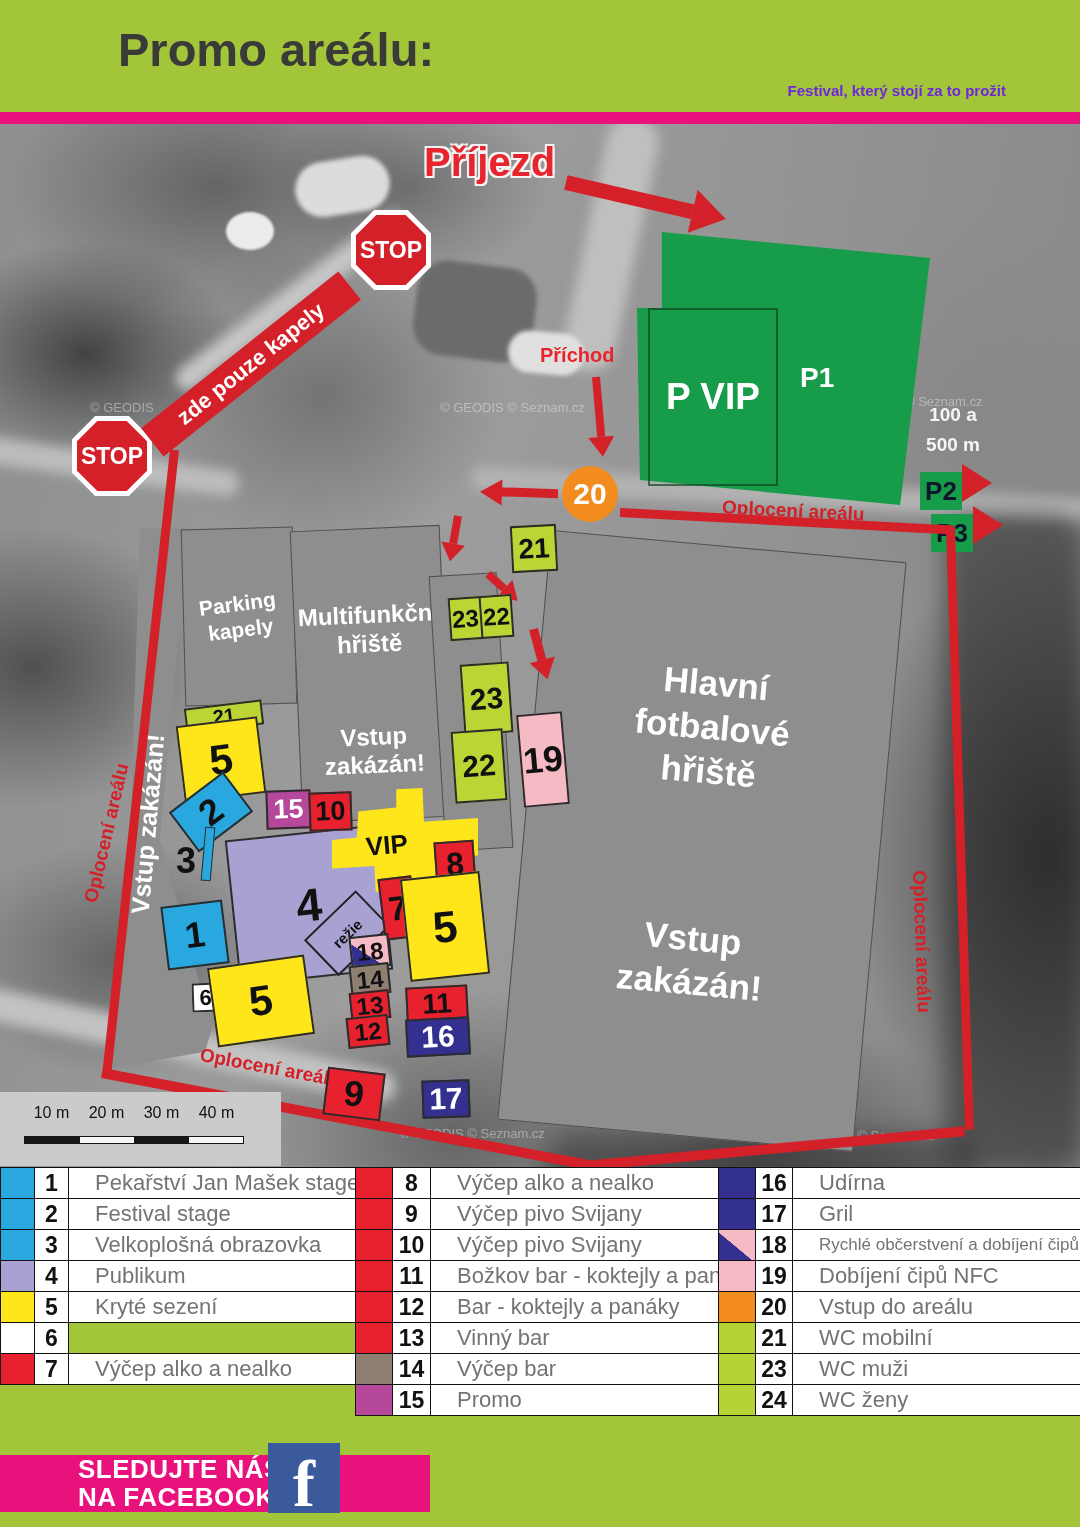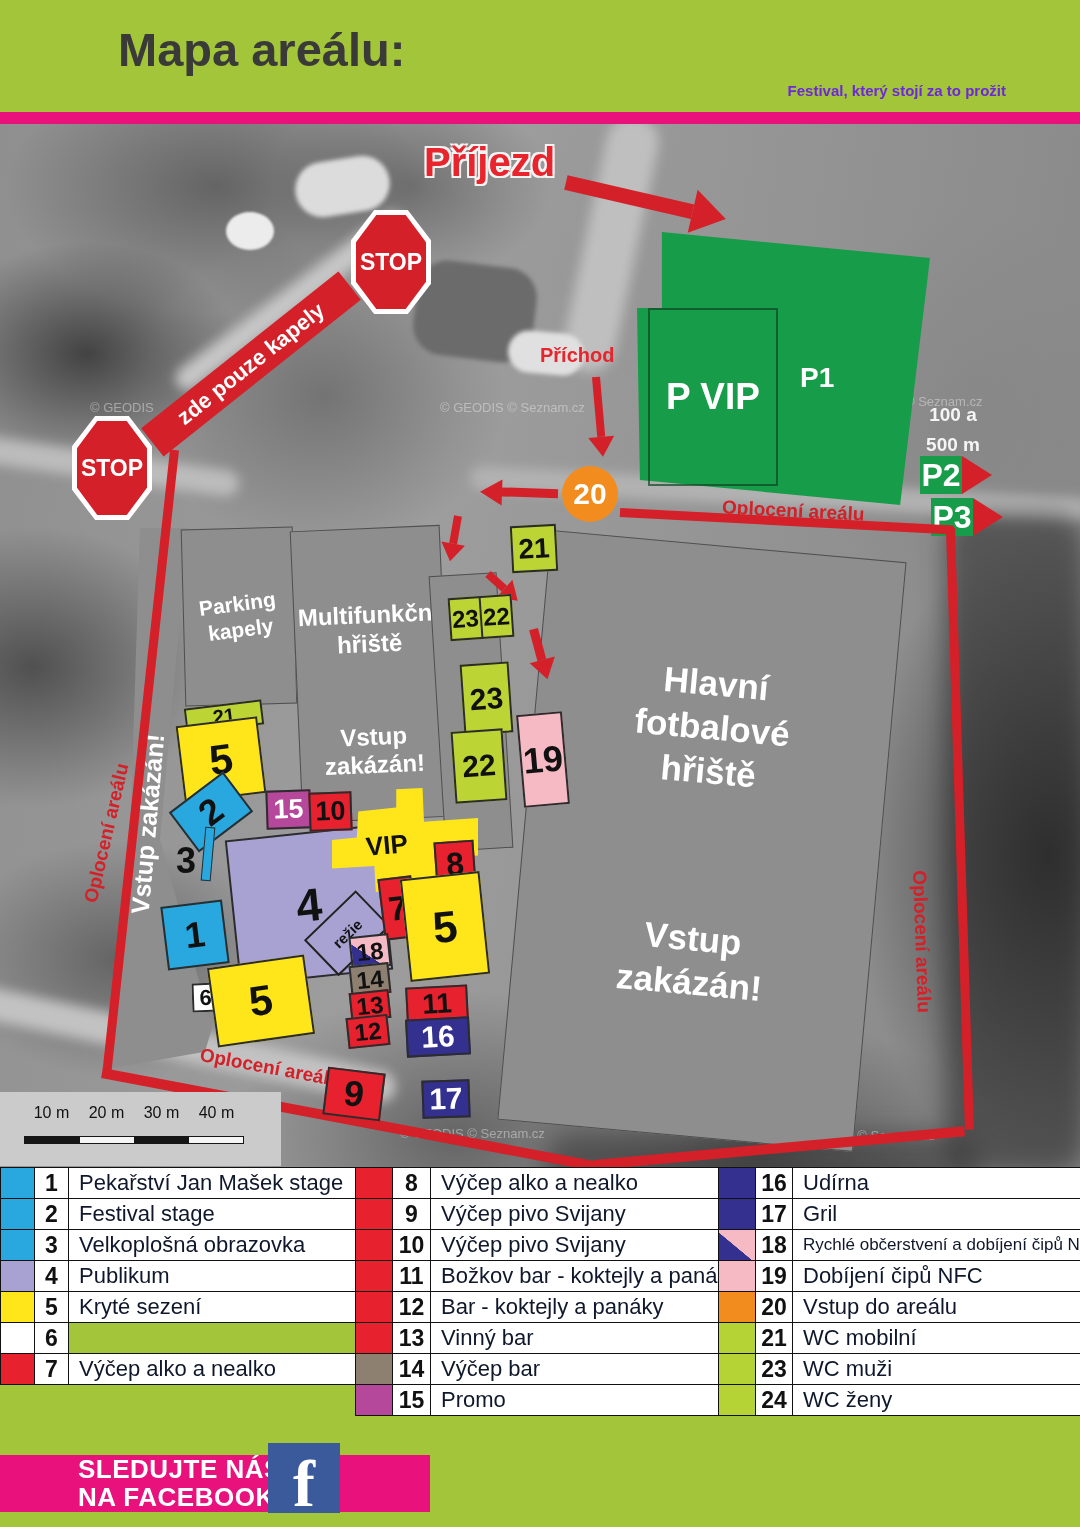--- a/index.html
+++ b/index.html
@@ -64,21 +64,21 @@
   .arr .sh{flex:1;height:var(--t);background:#d42028;}
   .arr .hd{width:0;height:0;border-top:var(--h) solid transparent;border-bottom:var(--h) solid transparent;
            border-left:var(--l) solid #d42028;}
   #a-prijezd{left:566px;top:36px;width:164px;--t:15px;--h:22px;--l:34px;transform:rotate(13deg);}
   #a-prichod{left:596px;top:240px;width:80px;--t:8px;--h:13px;--l:20px;transform:rotate(85deg);}
   #a-in20{left:480px;top:356px;width:78px;--t:9px;--h:13px;--l:22px;transform:rotate(182deg);transform-origin:center;}
   #a-d1{left:458px;top:380px;width:46px;--t:8px;--h:12px;--l:18px;transform:rotate(100deg);}
   #a-d2{left:488px;top:438px;width:40px;--t:8px;--h:12px;--l:18px;transform:rotate(42deg);}
   #a-d3{left:534px;top:492px;width:52px;--t:9px;--h:13px;--l:20px;transform:rotate(75deg);}
   
-  .stop{position:absolute;width:80px;height:104px;background:#fff;
+  .stop{position:absolute;width:80px;height:80px;background:#fff;
         clip-path:polygon(29% 0,71% 0,100% 29%,100% 71%,71% 100%,29% 100%,0 71%,0 29%);}
   .stop .in{position:absolute;left:5px;top:5px;right:5px;bottom:5px;background:#d42028;
         clip-path:polygon(29% 0,71% 0,100% 29%,100% 71%,71% 100%,29% 100%,0 71%,0 29%);
         display:flex;align-items:center;justify-content:center;}
   .stop .in span{color:#fff;font-weight:bold;font-size:23px;}
   #stop1{left:351px;top:86px;} #stop2{left:72px;top:292px;}
   
   .kapely{position:absolute;left:125px;top:222px;width:252px;height:36px;background:#d42028;
           transform:rotate(-38.5deg);display:flex;align-items:center;justify-content:center;}
   .kapely span{color:#fff;font-weight:bold;font-size:22px;white-space:nowrap;}
@@ -90,21 +90,21 @@
   .pgreen{position:absolute;left:637px;top:108px;width:293px;height:273px;background:#179c49;
           clip-path:polygon(8.5% 0,100% 9.5%,89.8% 100%,1% 90.8%,0 27.8%,8.5% 27.8%);}
   .pvip-box{position:absolute;left:648px;top:184px;width:130px;height:178px;border:2px solid rgba(15,70,35,.7);
             display:flex;align-items:center;justify-content:center;}
   .pvip-box div{color:#fff;font-weight:bold;font-size:37px;text-align:center;line-height:1.15;}
   .p1-label{position:absolute;left:800px;top:238px;color:#fff;font-weight:bold;font-size:28px;}
   .dist{position:absolute;left:903px;top:276px;width:100px;text-align:center;color:#f5f5f5;
         font-size:19px;font-weight:600;line-height:1.6;}
   .pexit{position:absolute;display:flex;align-items:center;}
   .pexit .bx{width:42px;height:38px;background:#179c49;display:flex;align-items:center;justify-content:center;
-             color:#ffffff;font-weight:bold;font-size:32px;}
+             color:#0f172a;font-weight:bold;font-size:26px;margin-top:16px;}
   .pexit .hd{width:0;height:0;border-top:19px solid transparent;border-bottom:19px solid transparent;
              border-left:30px solid #d42028;}
   #p2{left:920px;top:332px;} #p3{left:917px;top:374px;padding-left:14px;}
   
   .gz{position:absolute;background:#8e8e8e;border:1px solid #4f4f4f;}
   #gz-strip{left:108px;top:404px;width:107px;height:545px;border:none;
     clip-path:polygon(29.9% 0,74.8% 0,48.6% 57.2%,97.2% 91.7%,90.7% 96.1%,3.7% 99.1%,20.6% 56.9%);}
   #gz-parking{left:183px;top:404px;width:112px;height:177px;transform:rotate(-1.5deg);}
   #gz-multi{left:296px;top:404px;width:150px;height:292px;transform:rotate(-2.5deg);}
   #gz-mid{left:437px;top:450px;width:68px;height:276px;transform:rotate(-3.5deg);}
@@ -174,21 +174,21 @@
   .scalebox .bar i:nth-child(even){background:#f5f5f5;}
   
   .bottom-band{position:absolute;left:0;top:1168px;width:1080px;height:359px;background:#a3c53a;}
   .ltable{position:absolute;}
   #lt1{left:0;top:1168px;} #lt2{left:355px;top:1168px;} #lt3{left:718px;top:1168px;}
   .lrow{display:flex;height:32px;margin-top:-1px;}
   .lchip{border:1px solid #111;}
   .lnum{background:#fff;border:1px solid #111;margin-left:-1px;display:flex;align-items:center;
         justify-content:center;font-weight:bold;font-size:23px;color:#111;}
   .llab{background:#fff;border:1px solid #111;margin-left:-1px;display:flex;align-items:center;
-        padding-left:10px;font-size:22px;color:#0f172a;white-space:nowrap;overflow:hidden;}
+        padding-left:26px;font-size:22px;color:#737373;white-space:nowrap;overflow:hidden;}
   .llab.small{font-size:17px;}
   #lt1 .lchip{width:33px;} #lt1 .lnum{width:33px;} #lt1 .llab{width:302px;}
   #lt2 .lchip{width:36px;} #lt2 .lnum{width:37px;} #lt2 .llab{width:290px;}
   #lt3 .lchip{width:36px;} #lt3 .lnum{width:36px;} #lt3 .llab{width:290px;}
   
   .fb-banner{position:absolute;left:0;top:1455px;width:352px;height:57px;background:#e9117c;
              display:flex;flex-direction:column;justify-content:center;padding-left:78px;}
   .fb-banner div{color:#fff;font-weight:bold;font-size:26px;line-height:1.05;letter-spacing:.5px;}
   .fb-icon{position:absolute;left:268px;top:1443px;width:72px;height:70px;background:#3a5a9b;
            display:flex;align-items:flex-end;justify-content:center;overflow:hidden;}
@@ -196,21 +196,21 @@
   .web-banner{position:absolute;left:720px;top:1455px;width:360px;height:57px;background:#e9117c;
               border-radius:0 0 0 26px;display:flex;align-items:center;justify-content:center;}
   .web-banner span{color:#fff;font-weight:bold;font-size:27px;letter-spacing:.5px;}
 </style>
 </head>
 <body>
 
 <div class="page">
 
   <div class="header">
-    <div class="map-title">Mapa areálu:</div>
+    <div class="map-title">Promo areálu:</div>
     <div class="tagline">Festival, který stojí za to prožit</div>
   </div>
 
   <div class="date-strip"></div>
   <div class="date-tab">
     <span>23.8.2025</span>
   </div>
 
   <div class="map">
 

